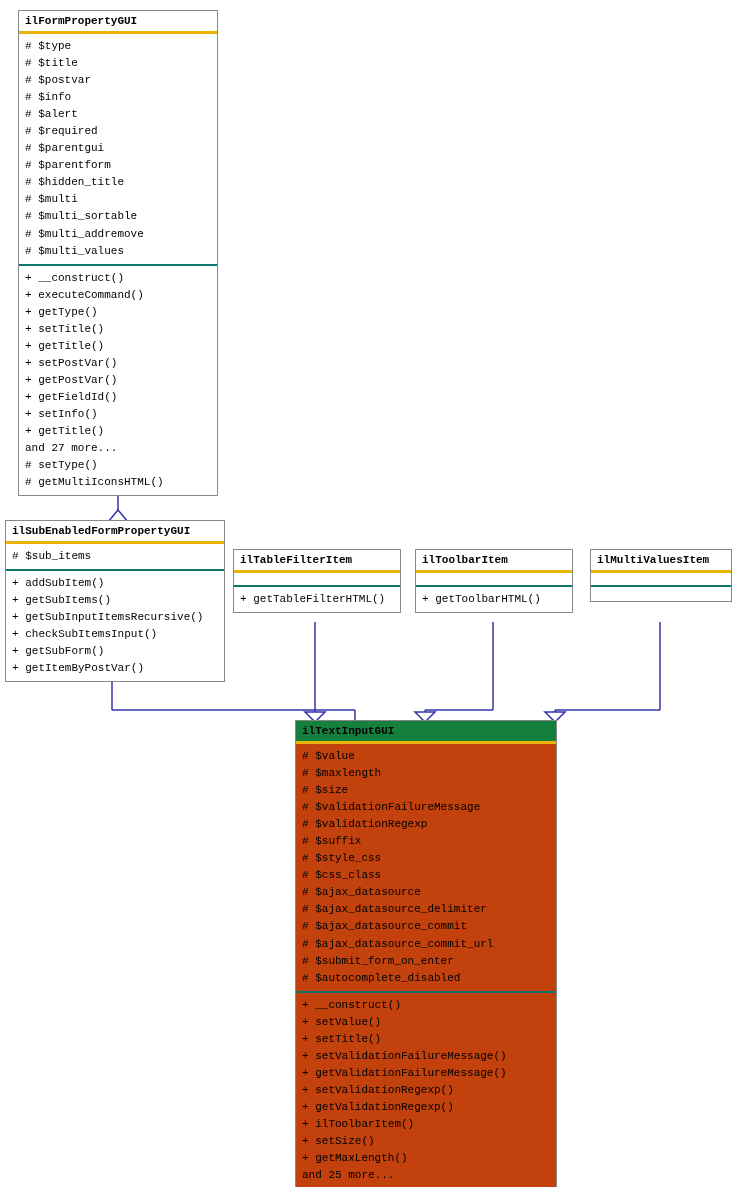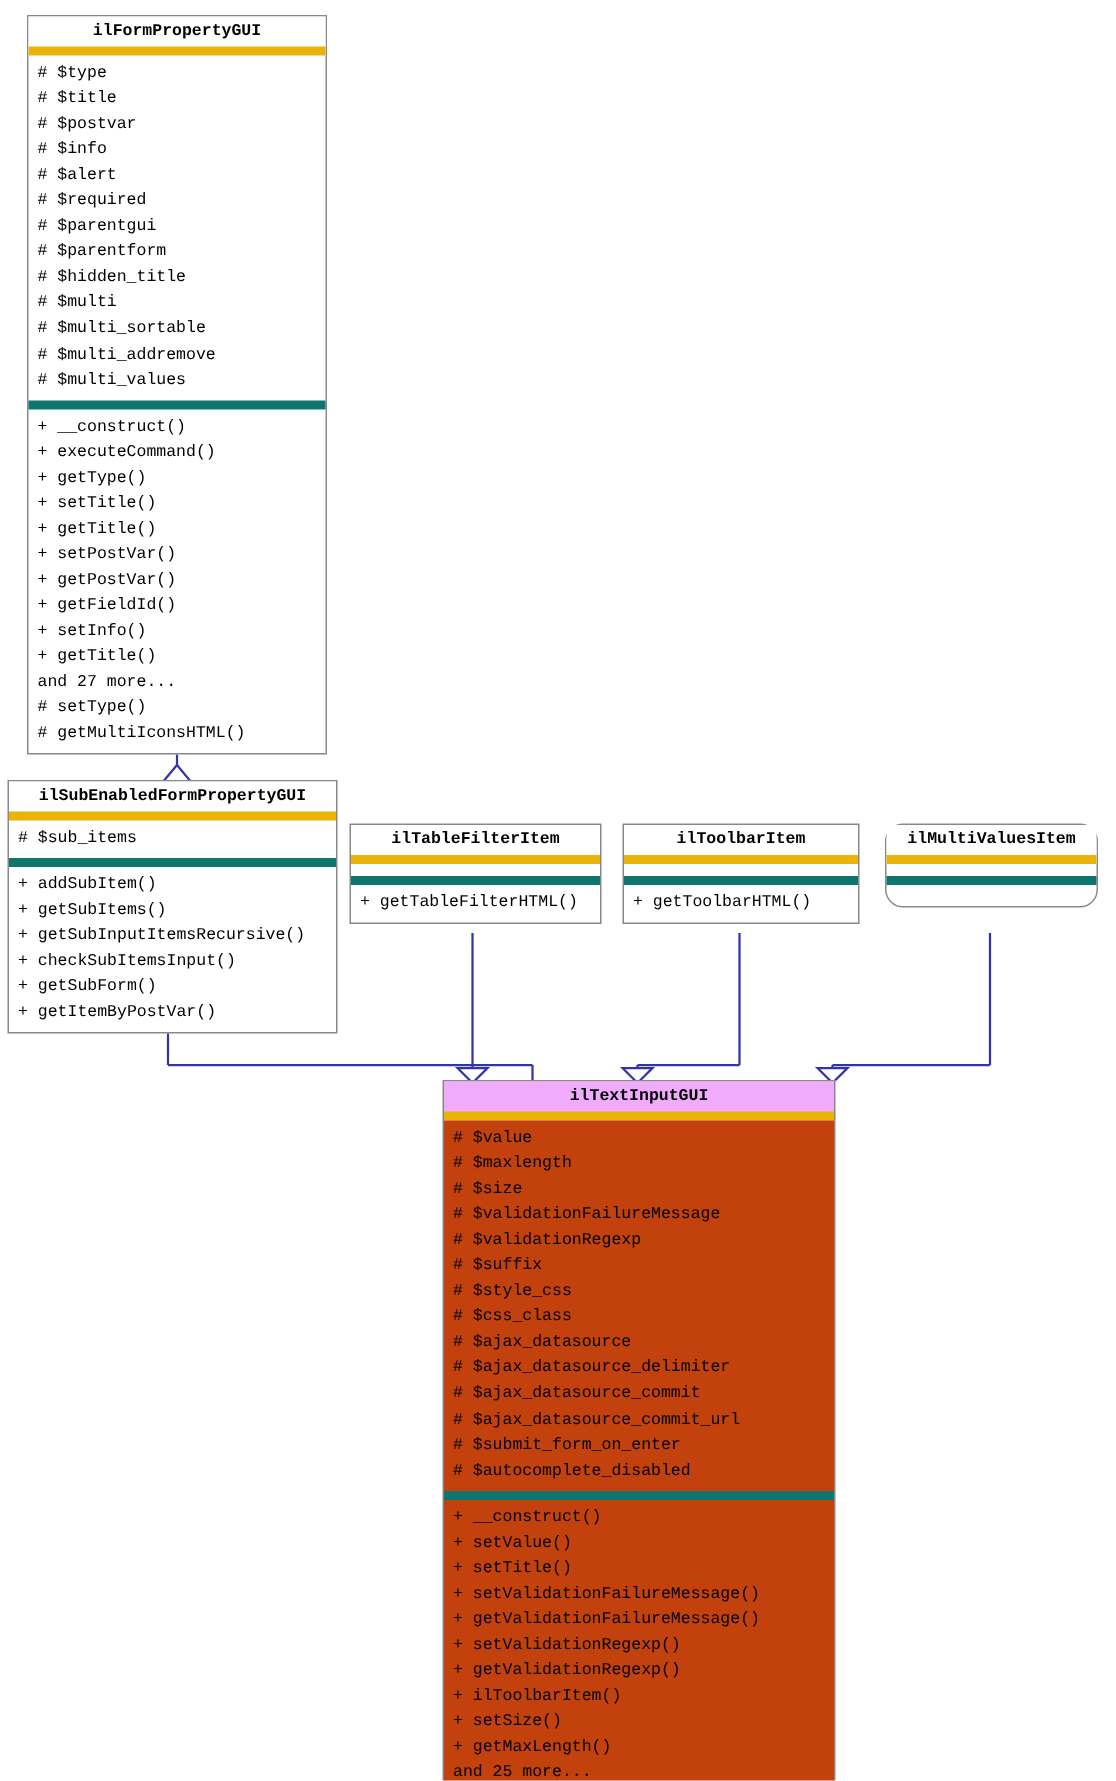--- a/index.html
+++ b/index.html
@@ -20,44 +20,43 @@
     }
 
     .uml-box {
       position: absolute;
       background: #ffffff;
       border: 1px solid #888888;
     }
 
     .uml-box-header {
       background: #ffffff;
-      border-bottom: 6px solid #eab308;
+      border-bottom: 3px solid #eab308;
       padding: 4px 6px;
-      text-align: center;
       font-weight: bold;
       font-size: 11px;
     }
 
     .uml-box-section {
-      border-bottom: 6px solid #0f766e;
+      border-bottom: 2px solid #0f766e;
       padding: 4px 6px;
       line-height: 1.55;
     }
 
     .uml-box-section:last-child {
       border-bottom: none;
     }
 
     .uml-box-section div {
       white-space: nowrap;
     }
 
     
     .uml-box-highlighted .uml-box-header {
-      background: #f0abfc;
+      background: #15803d;
     }
 
     .uml-box-highlighted .uml-box-section {
       background: #c2410c;
     }
 
     svg.arrows {
       position: absolute;
       top: 0;
       left: 0;
@@ -164,21 +163,21 @@
 
   <div class="uml-box" style="left:415px; top:549px; width:158px;">
     <div class="uml-box-header">ilToolbarItem</div>
     <div class="uml-box-section" style="min-height:14px;">
     </div>
     <div class="uml-box-section">
       <div>+ getToolbarHTML()</div>
     </div>
   </div>
 
-  <div class="uml-box" style="left:590px; top:549px; width:142px;border-radius:12px;">
+  <div class="uml-box" style="left:590px; top:549px; width:142px;">
     <div class="uml-box-header">ilMultiValuesItem</div>
     <div class="uml-box-section" style="min-height:14px;">
     </div>
     <div class="uml-box-section" style="min-height:14px;">
     </div>
   </div>
 
   <div class="uml-box uml-box-highlighted" style="left:295px; top:720px; width:262px;">
     <div class="uml-box-header">ilTextInputGUI</div>
     <div class="uml-box-section">

